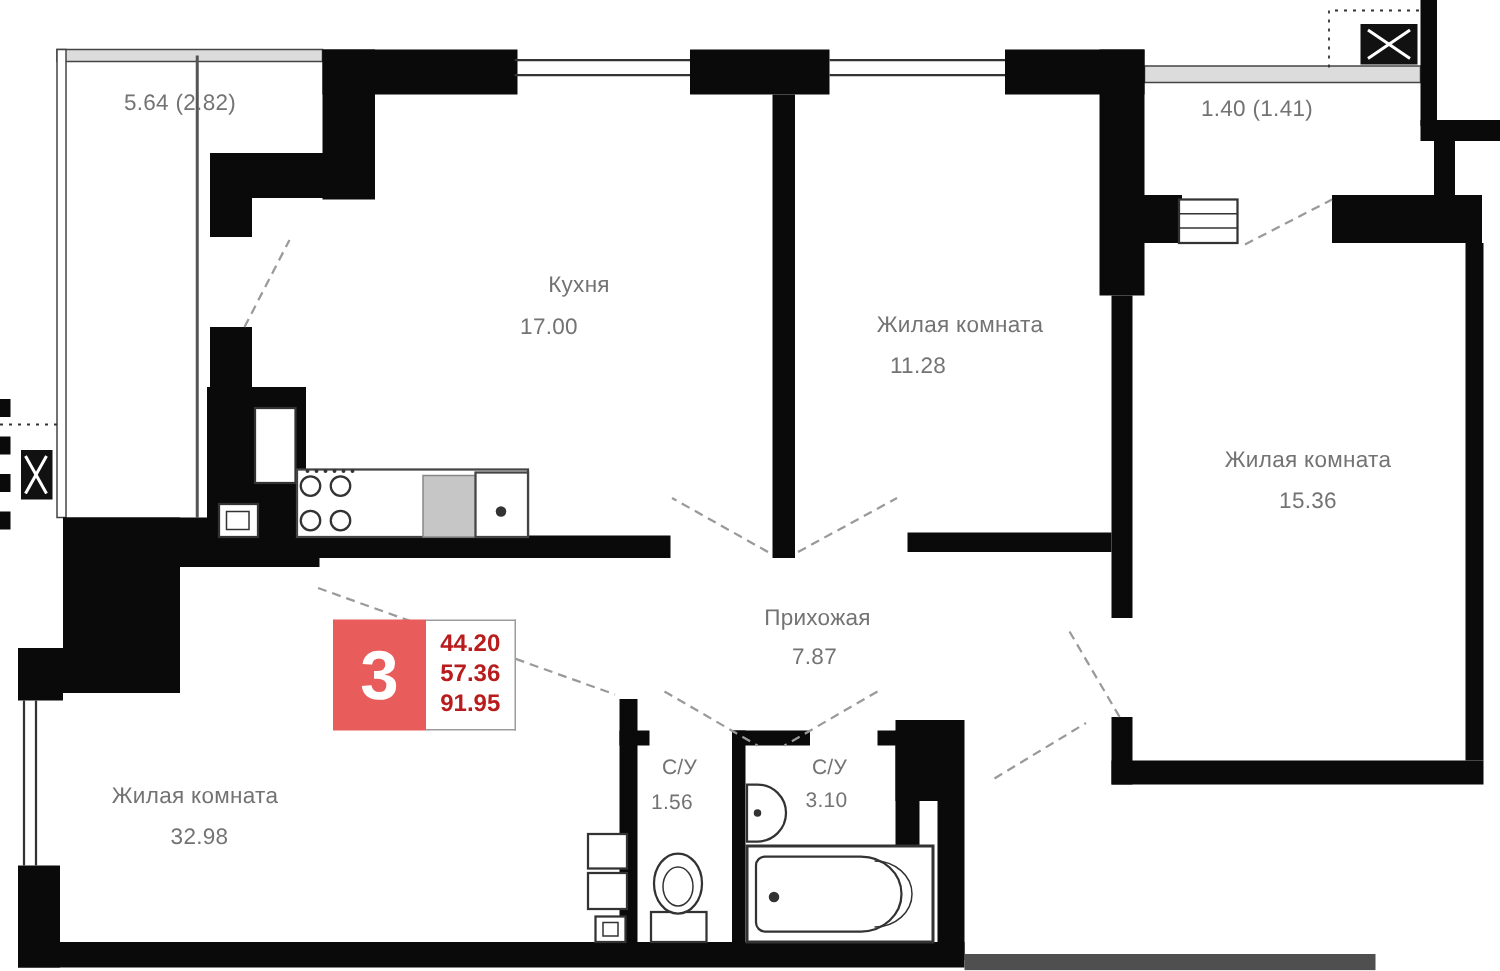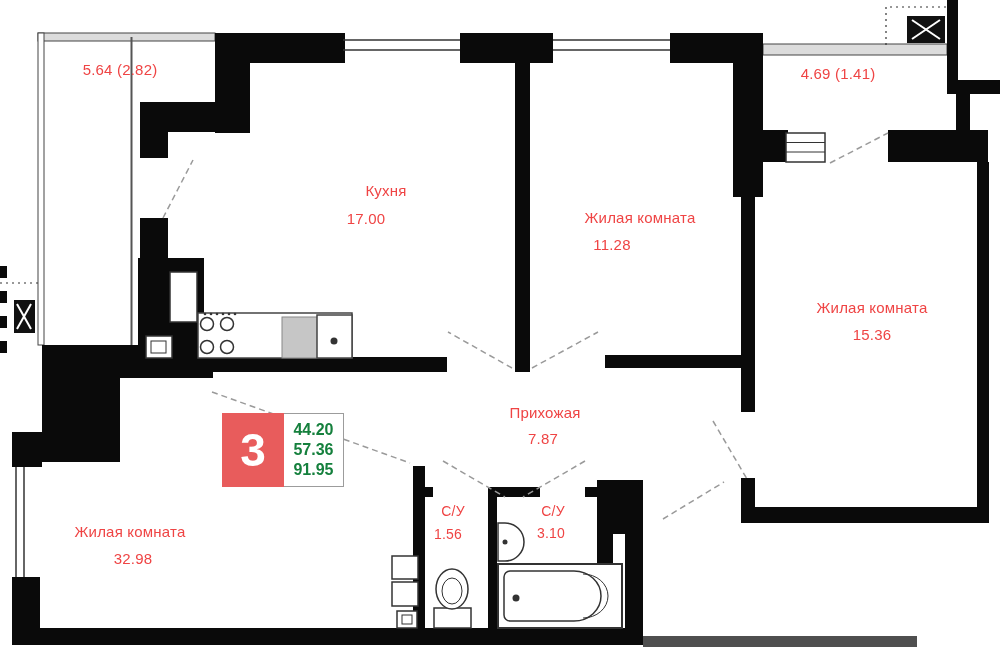--- a/index.html
+++ b/index.html
@@ -1,28 +1,28 @@
 <!DOCTYPE html>
 <html><head>
 <meta charset="utf-8">
 <style>
   html,body{margin:0;padding:0;background:#ffffff;}
   .plan{position:relative;width:1000px;height:647px;background:#fff;overflow:hidden;
         font-family:"Liberation Sans","DejaVu Sans",sans-serif;}
   .plan svg{position:absolute;left:0;top:0;}
   .lbl{position:absolute;transform:translate(-50%,-50%);white-space:nowrap;
-       font-size:15px;color:#ef4444;letter-spacing:.2px;}
+       font-size:15px;color:#737373;letter-spacing:.2px;}
   .lbl.small{font-size:14px;}
   .badge{position:absolute;left:222px;top:413px;width:122px;height:74px;display:flex;}
   .badge-red{width:62px;height:100%;background:#e85c5c;display:flex;
              align-items:center;justify-content:center;}
   .badge-red span{color:#fff;font-size:46px;font-weight:bold;line-height:1;}
   .badge-vals{flex:1;background:#fff;border:1px solid #9c9c9c;border-left:none;
               display:flex;flex-direction:column;align-items:center;justify-content:center;
-              font-size:16px;font-weight:bold;color:#15803d;line-height:1.25;}
+              font-size:16px;font-weight:bold;color:#b91c1c;line-height:1.25;}
 </style>
 </head>
 <body>
 
 <div class="plan">
 
 <svg width="1000" height="647" viewBox="0 0 1000 647">
 
   <g stroke="#444" stroke-width="1">
     <rect x="38" y="33" width="177" height="8" fill="#dcdcdc"></rect>
@@ -149,21 +149,21 @@
     <path d="M498,523 h7 a19,19 0 0 1 0,38 h-7 z" fill="#fff" stroke="#333" stroke-width="1.5"></path>
     <circle cx="505" cy="542" r="2.5" fill="#333"></circle>
     <rect x="392" y="556" width="26" height="23" fill="#fff" stroke="#333" stroke-width="1.5"></rect>
     <rect x="392" y="582" width="26" height="24" fill="#fff" stroke="#333" stroke-width="1.5"></rect>
     <rect x="397" y="611" width="20" height="17" fill="#fff" stroke="#333" stroke-width="1.5"></rect>
     <rect x="402" y="615" width="10" height="9" fill="none" stroke="#333" stroke-width="1"></rect>
   </g>
 </svg>
 
   <div class="lbl" style="left:120px;top:69px">5.64 (2.82)</div>
-  <div class="lbl" style="left:838px;top:73px">4.69 (1.41)</div>
+  <div class="lbl" style="left:838px;top:73px">1.40 (1.41)</div>
 
   <div class="lbl" style="left:386px;top:190px">Кухня</div>
   <div class="lbl" style="left:366px;top:218px">17.00</div>
 
   <div class="lbl" style="left:640px;top:217px">Жилая комната</div>
   <div class="lbl" style="left:612px;top:244px">11.28</div>
 
   <div class="lbl" style="left:872px;top:307px">Жилая комната</div>
   <div class="lbl" style="left:872px;top:334px">15.36</div>
 

